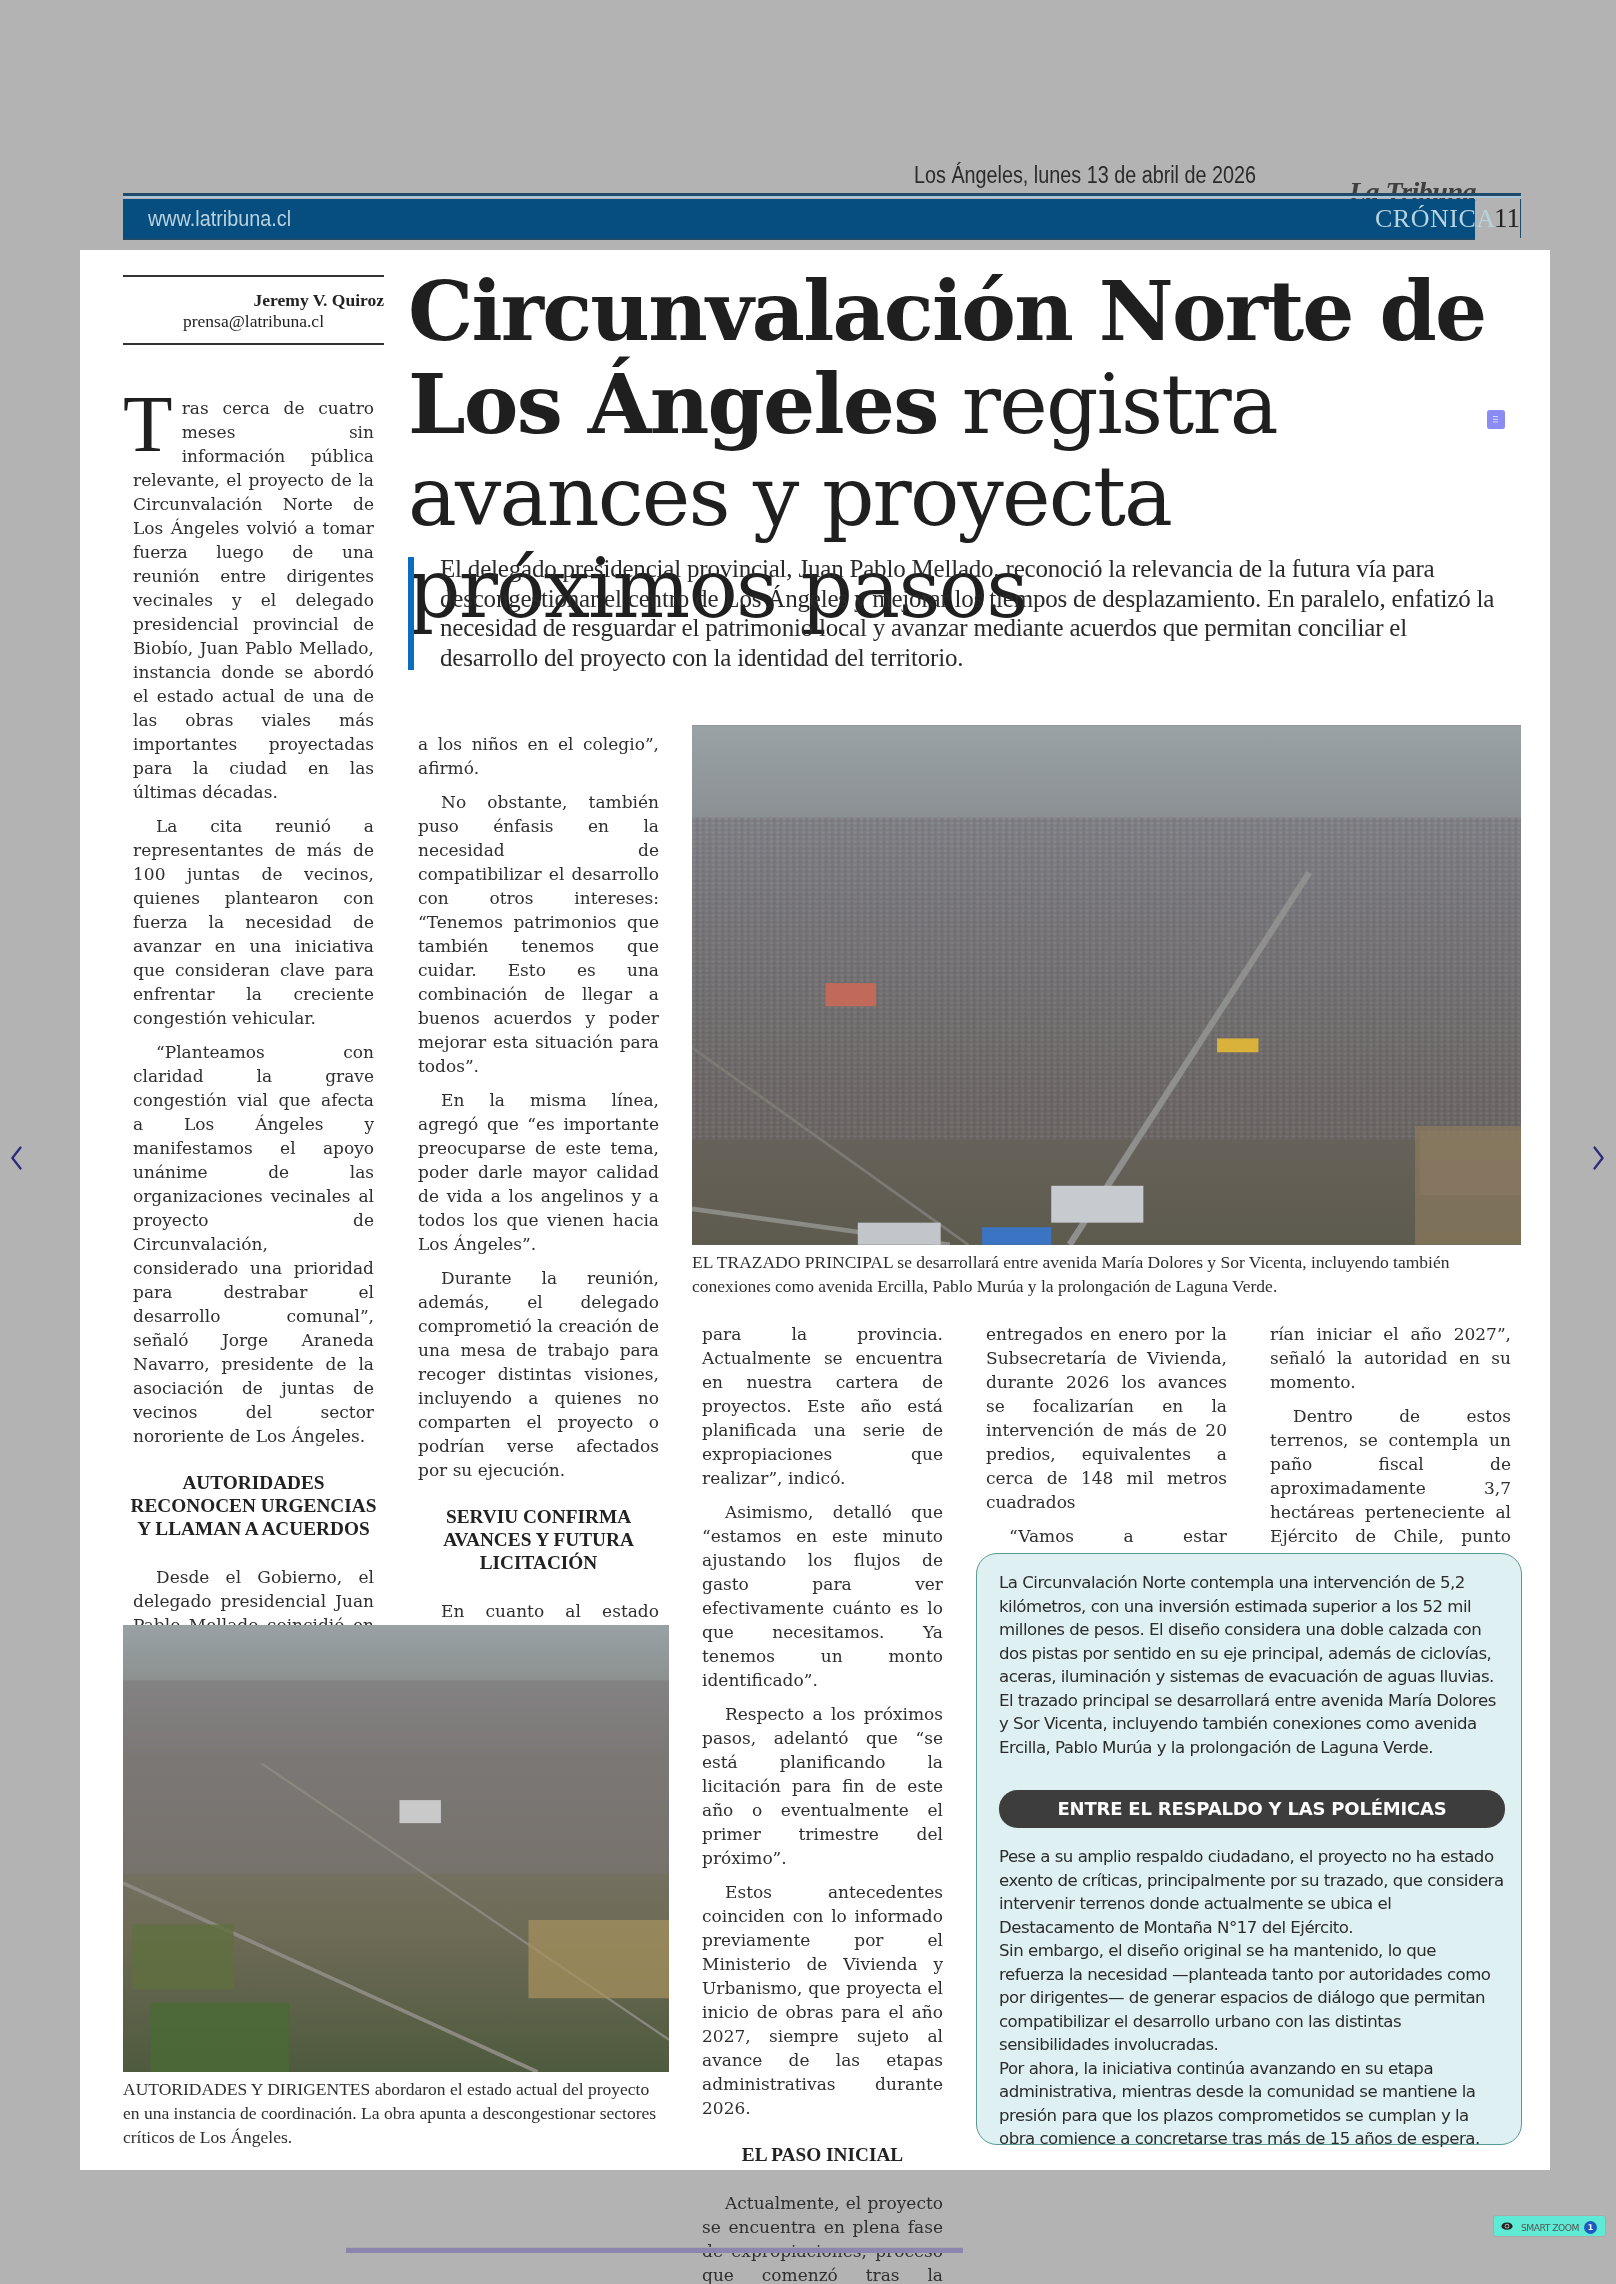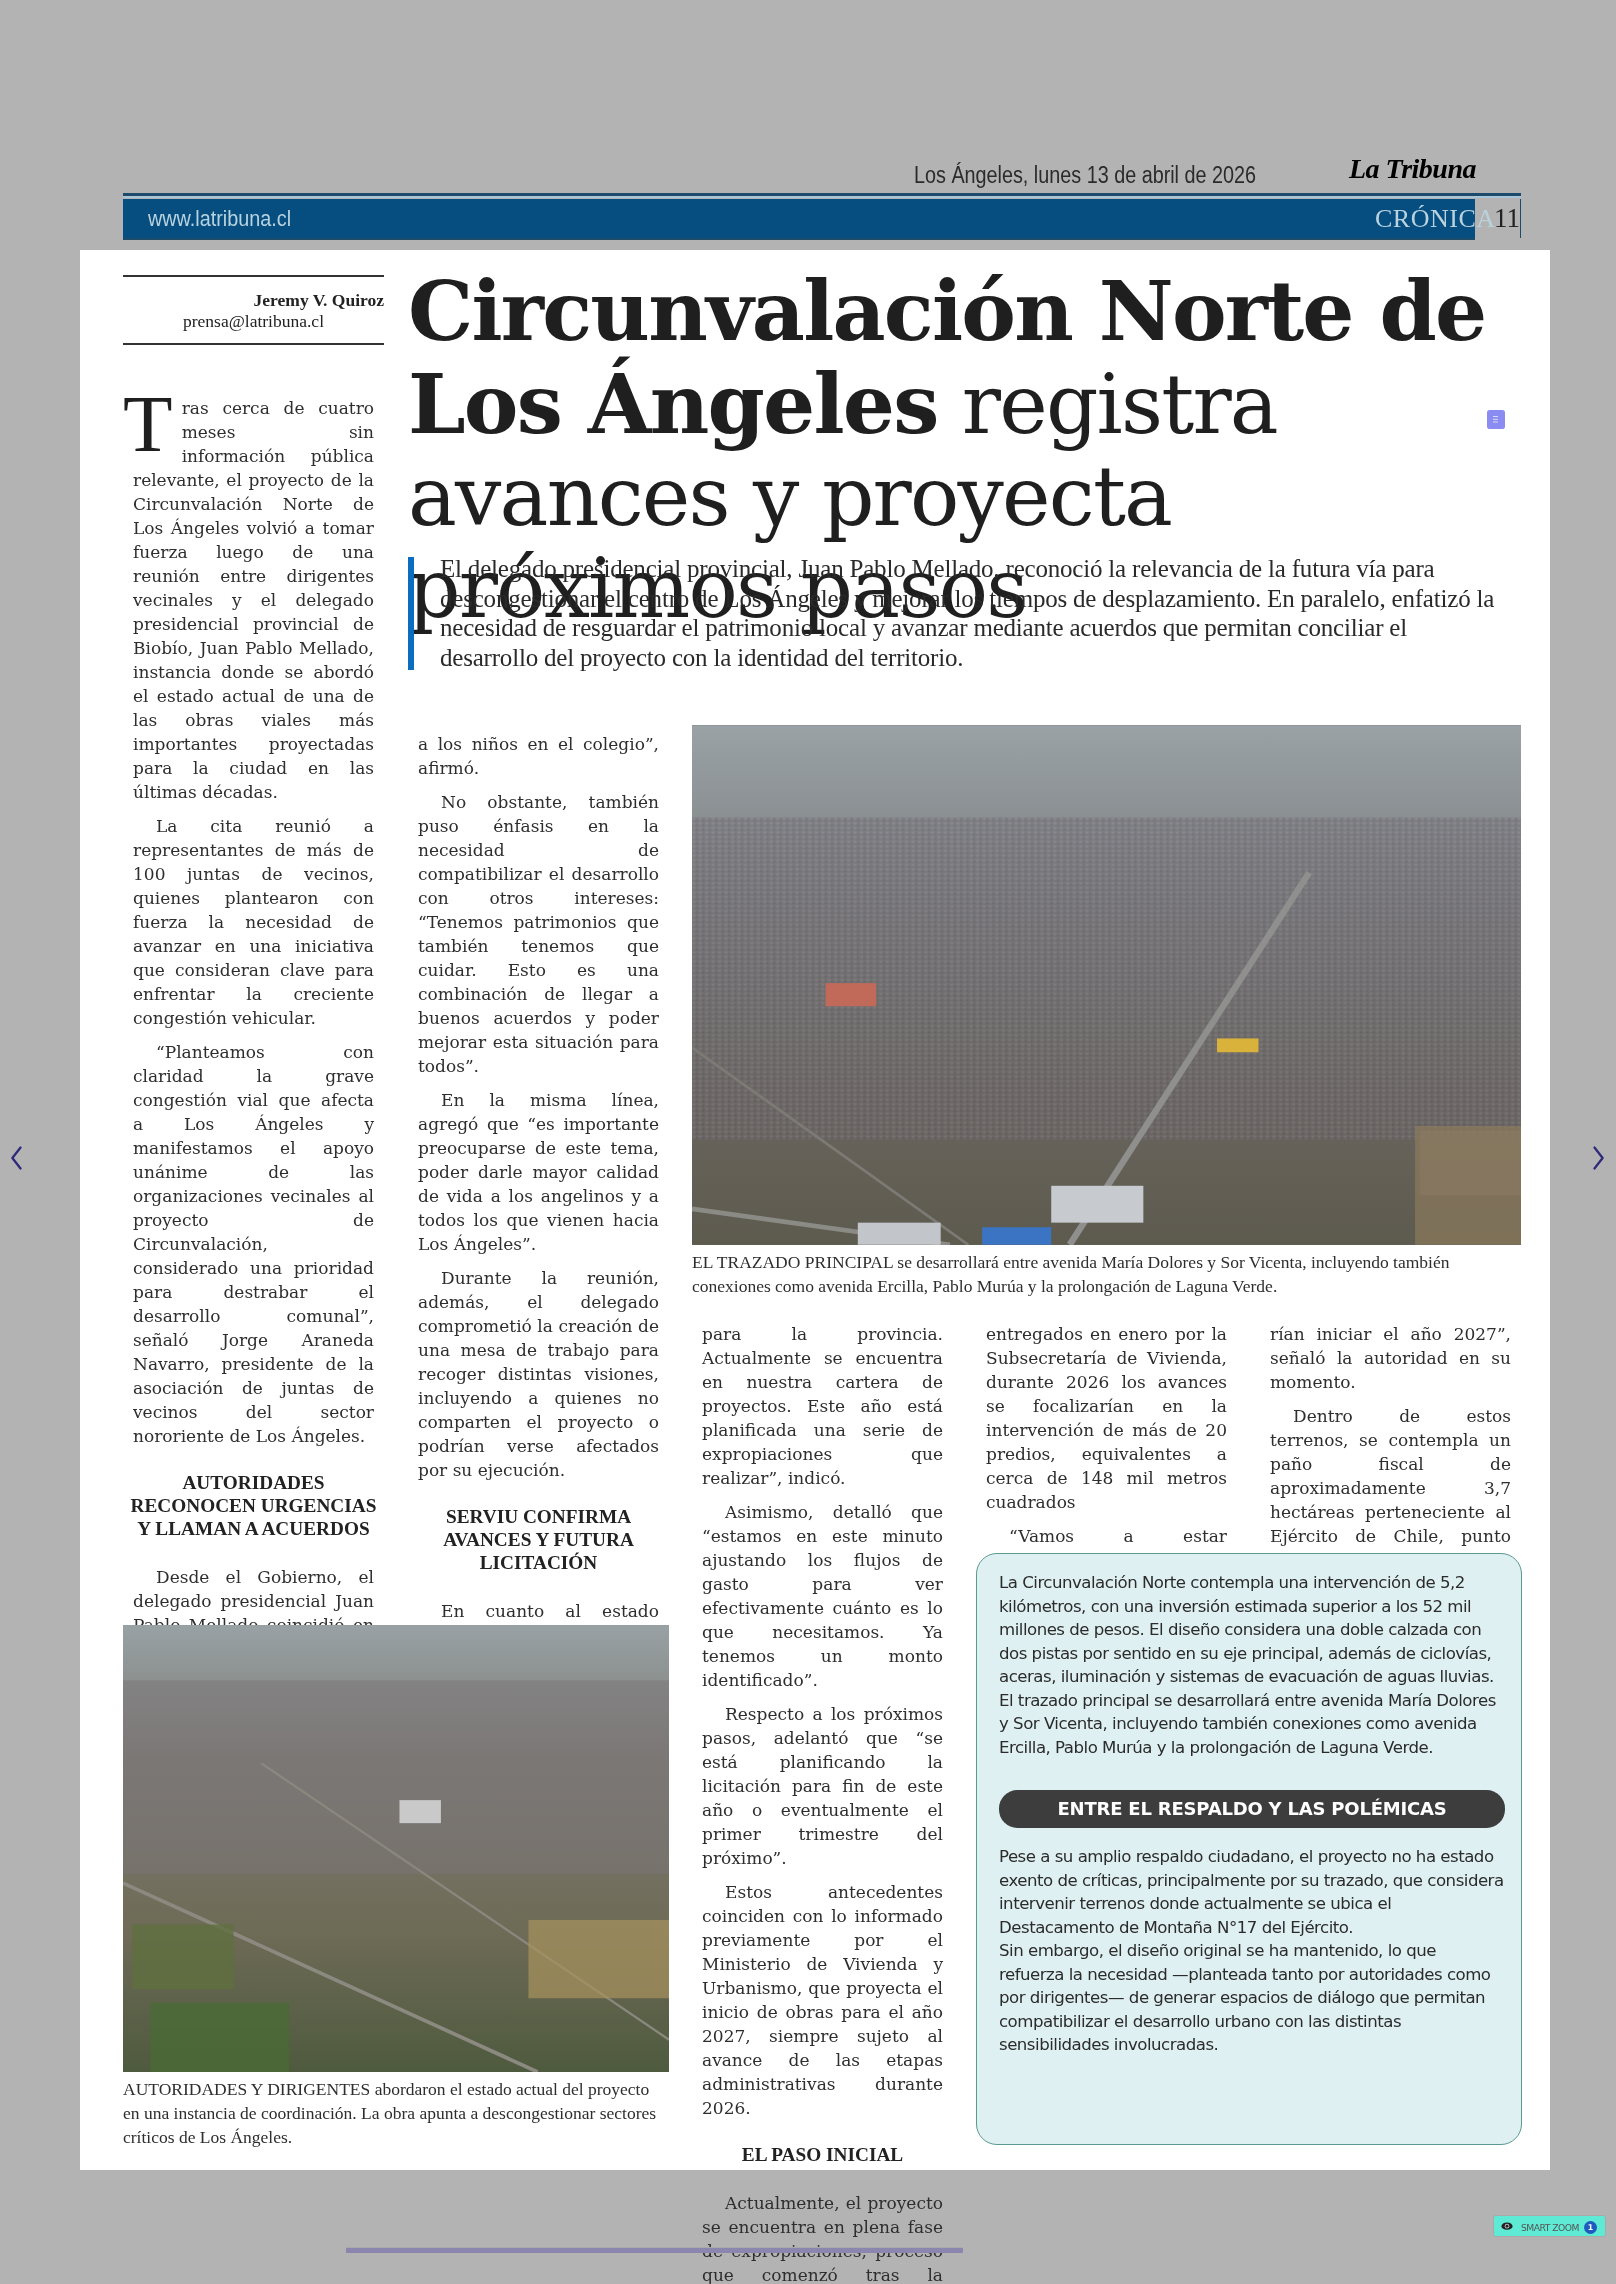--- a/index.html
+++ b/index.html
@@ -1,20 +1,20 @@
 <!DOCTYPE html>
 <html style="font-size:7.4px"><head>
 <meta charset="utf-8">
 <style>
   html, body { margin:0; padding:0; }
   body { width:1616px; height:2284px; background:#b3b3b3; position:relative; overflow:hidden; font-family:"DejaVu Serif", serif; color:#2a2a2a; }
   .abs { position:absolute; }
   
   .dateline { left:914px; top:162px; font-family:"Liberation Sans", sans-serif; font-size:23px; color:#2b2b2b; letter-spacing:0px; transform:scaleX(0.86); transform-origin:left top; white-space:nowrap; }
-  .logo { left:1349px; top:153px; font-family:"Liberation Serif", serif; font-weight:bold; font-size:28px; color:#000000; font-style:italic; white-space:nowrap; letter-spacing:-0.5px; }
+  .logo { left:1349px; top:176px; font-family:"Liberation Serif", serif; font-weight:bold; font-size:28px; color:#404040; font-style:italic; white-space:nowrap; letter-spacing:-0.5px; }
   .bar-rule { left:123px; top:193px; width:1398px; height:2.8px; background:#1e4a6b; }
   .bar-rule2 { left:123px; top:196px; width:1398px; height:1.8px; background:#a8c6d8; }
   .bar { left:123px; top:199px; width:1352px; height:39px; background:#064d80; }
   .bar-bottom { left:123px; top:238px; width:1352px; height:2.3px; background:#1e4a6b; }
   .bar-url { left:148px; top:206px; font-family:"Liberation Sans", sans-serif; font-size:22px; color:#b9d3de; white-space:nowrap; transform:scaleX(0.9); transform-origin:left top; }
   .bar-section { left:1375px; top:204px; font-family:"Liberation Serif", serif; font-size:26px; color:#b9d3de; white-space:nowrap; letter-spacing:0.5px; }
   .pagenum { left:1479px; top:199px; width:41px; height:39px; font-family:"Liberation Serif", serif; font-size:27px; color:#222; text-align:right; line-height:39px; border-right:1.8px solid #1e4a6b; }
   
   .page { left:80px; top:250px; width:1470px; height:1920px; background:#ffffff; }
   .byline-rule { left:123px; width:261px; height:1.8px; background:#333; }
@@ -178,20 +178,21 @@
 
 <div class="abs sidebox"></div>
 <div class="abs sidetext" style="left:999px; top:1571px; width:506px;">
   <p>La Circunvalación Norte contempla una intervención de 5,2 kilómetros, con una inversión estimada superior a los 52 mil millones de pesos. El diseño considera una doble calzada con dos pistas por sentido en su eje principal, además de ciclovías, aceras, iluminación y sistemas de evacuación de aguas lluvias.</p>
   <p>El trazado principal se desarrollará entre avenida María Dolores y Sor Vicenta, incluyendo también conexiones como avenida Ercilla, Pablo Murúa y la prolongación de Laguna Verde.</p>
 </div>
 <div class="abs pill">ENTRE EL RESPALDO Y LAS POLÉMICAS</div>
 <div class="abs sidetext" style="left:999px; top:1845px; width:506px;">
   <p>Pese a su amplio respaldo ciudadano, el proyecto no ha estado exento de críticas, principalmente por su trazado, que considera intervenir terrenos donde actualmente se ubica el Destacamento de Montaña N°17 del Ejército.</p>
   <p>Sin embargo, el diseño original se ha mantenido, lo que refuerza la necesidad —planteada tanto por autoridades como por dirigentes— de generar espacios de diálogo que permitan compatibilizar el desarrollo urbano con las distintas sensibilidades involucradas.</p>
+  <p>Por ahora, la iniciativa continúa avanzando en su etapa administrativa, mientras desde la comunidad se mantiene la presión para que los plazos comprometidos se cumplan y la obra comience a concretarse tras más de 15 años de espera.</p>
 </div>
 
 <div class="abs nav" style="left:6.4px; top:1142px;">
   <svg viewBox="0 0 44 70">
       <path d="M32 12 L14 35 L32 58" stroke="#2e2a7a" stroke-width="5" fill="none" stroke-linecap="round" stroke-linejoin="round"></path>
     </svg>
 </div>
 <div class="abs nav" style="left:1589px; top:1142px;">
   <svg viewBox="0 0 44 70">
       <path d="M12 12 L30 35 L12 58" stroke="#2e2a7a" stroke-width="5" fill="none" stroke-linecap="round" stroke-linejoin="round"></path>

